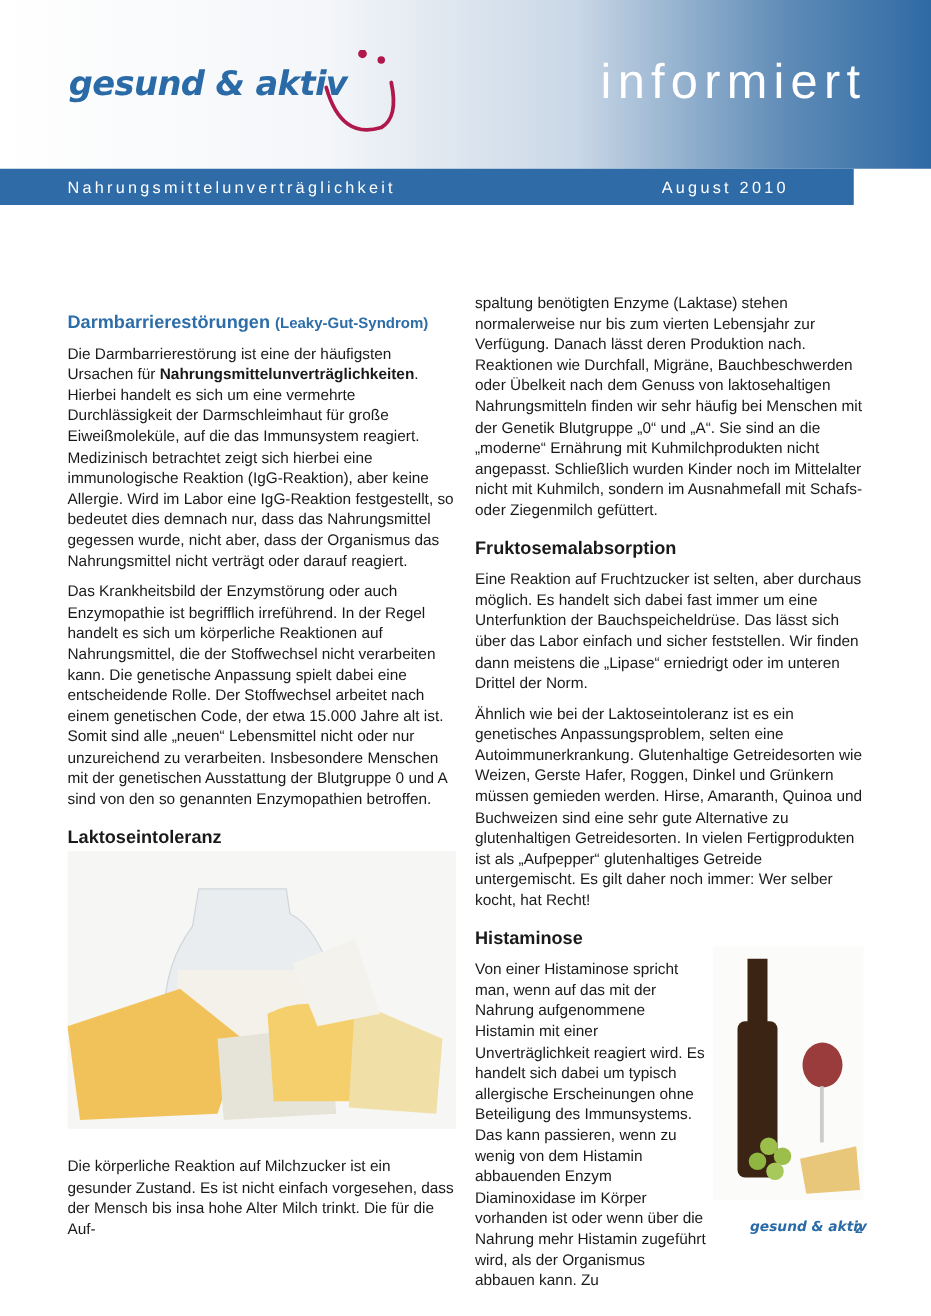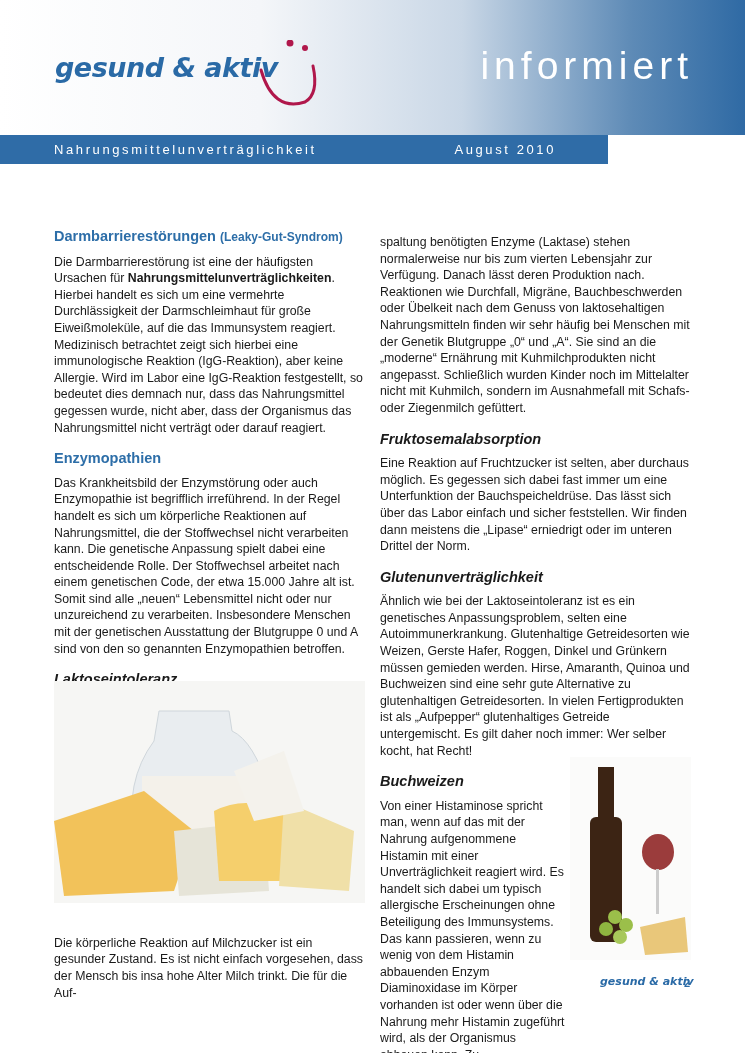--- a/index.html
+++ b/index.html
@@ -17,34 +17,34 @@
     font-family: "DejaVu Sans", sans-serif; font-weight: bold; font-style: italic;
     font-size: 27px; color: #2a6aa6; letter-spacing: -0.5px; white-space: nowrap;
     position: absolute; left: 0; top: 12px;
   }
   .logo-smile { position: absolute; left: 198px; top: 0; }
   .informiert {
     position: absolute; right: 52px; top: 44px; font-size: 39px; color: #ffffff;
     letter-spacing: 5px; font-family: "Liberation Sans", sans-serif;
   }
   .bar {
-    position: absolute; left: 0; top: 135px; width: 608px; height: 29px;
+    position: absolute; left: 0; top: 135px; width: 683px; height: 29px;
     background: #2f6ca7; color: #fff; font-size: 13px; letter-spacing: 2.6px; text-align: right;
   }
   .bar .topic { position: absolute; left: 54px; top: 7px; }
   .bar .date { position: absolute; right: 52px; top: 7px; }
 
   .col { position: absolute; font-size: 12.3px; line-height: 16.6px; }
-  .col-left { left: 54px; top: 228px; width: 311px; }
+  .col-left { left: 54px; top: 250px; width: 311px; }
   .col-right { left: 380px; top: 236px; width: 311px; }
   .col p { margin: 0; }
   h2 { margin: 0; font-size: 14.5px; font-weight: bold; }
   h2.blue { color: #2d6ea8; }
   h2 .sub { font-size: 12px; }
-  h2.dark { color: #1a1a1a; font-style: italic; }
+  h2.dark { color: #1a1a1a; }
   b { font-weight: bold; margin-top: 16px; }
 
   .img-dairy {
     position: absolute; left: 54px; top: 681px; width: 311px; height: 222px;
     background: #fafafa;
   }
   .img-wine {
     position: absolute; left: 570px; top: 757px; width: 121px; height: 203px;
     background: #ffffff;
   }
@@ -69,21 +69,20 @@
   <div class="informiert">informiert</div>
 </div>
 <div class="bar">
   <span class="topic">Nahrungsmittelunverträglichkeit</span>
   <span class="date">August 2010</span>
 </div>
 
 <div class="col col-left">
   <h2 class="blue"><span>Darmbarrierestörungen</span> <span class="sub">(Leaky-Gut-Syndrom)</span></h2>
   <p style="margin-top:8px"><span>Die Darmbarrierestörung ist eine der häufigsten Ursachen für </span><b>Nahrungsmittelunverträglichkeiten</b><span>. Hierbei handelt es sich um eine vermehrte Durchlässigkeit der Darmschleimhaut für große Eiweißmoleküle, auf die das Immunsystem reagiert. Medizinisch betrachtet zeigt sich hierbei eine immunologische Reaktion (IgG-Reaktion), aber keine Allergie. Wird im Labor eine IgG-Reaktion festgestellt, so bedeutet dies demnach nur, dass das Nahrungsmittel gegessen wurde, nicht aber, dass der Organismus das Nahrungsmittel nicht verträgt oder darauf reagiert.</span></p>
-  <h2 class="blue" style="margin-top:14px">Enzymopathien</h2>
   <p style="margin-top:8px">Das Krankheitsbild der Enzymstörung oder auch Enzymopathie ist begrifflich irreführend. In der Regel handelt es sich um körperliche Reaktionen auf Nahrungsmittel, die der Stoffwechsel nicht verarbeiten kann. Die genetische Anpassung spielt dabei eine entscheidende Rolle. Der Stoffwechsel arbeitet nach einem genetischen Code, der etwa 15.000 Jahre alt ist. Somit sind alle „neuen“ Lebensmittel nicht oder nur unzureichend zu verarbeiten. Insbesondere Menschen mit der genetischen Ausstattung der Blutgruppe 0 und A sind von den so genannten Enzymopathien betroffen.</p>
   <h2 class="dark" style="margin-top:14px">Laktoseintoleranz</h2>
   <p style="margin-top:247px">Die körperliche Reaktion auf Milchzucker ist ein gesunder Zustand. Es ist nicht einfach vorgesehen, dass der Mensch bis insa hohe Alter Milch trinkt. Die für die Auf-</p>
 </div>
 
 <div class="img-dairy">
   <svg width="311" height="222" viewBox="0 0 311 222">
     <rect width="311" height="222" fill="#f6f6f4"></rect>
     <path d="M105 30 L175 30 L178 50 Q 200 60 215 110 L200 160 L80 160 Q 70 100 100 60 Z" fill="#e9edf0" stroke="#cfd6db"></path>
     <rect x="88" y="95" width="115" height="65" fill="#f4f1ea"></rect>
@@ -91,24 +90,23 @@
     <path d="M120 150 L210 140 L215 210 L125 215 Z" fill="#e6e4d8"></path>
     <path d="M160 130 Q 200 110 240 140 L235 200 L165 200 Z" fill="#f5cf6c"></path>
     <path d="M230 120 L300 150 L295 210 L225 205 Z" fill="#f0e0a8"></path>
     <path d="M180 90 L230 70 L250 130 L200 140 Z" fill="#f4f2ec"></path>
   </svg>
 </div>
 
 <div class="col col-right">
   <p style="margin-top:-2px">spaltung benötigten Enzyme (Laktase) stehen normalerweise nur bis zum vierten Lebensjahr zur Verfügung. Danach lässt deren Produktion nach. Reaktionen wie Durchfall, Migräne, Bauchbeschwerden oder Übelkeit nach dem Genuss von laktosehaltigen Nahrungsmitteln finden wir sehr häufig bei Menschen mit der Genetik Blutgruppe „0“ und „A“. Sie sind an die „moderne“ Ernährung mit Kuhmilchprodukten nicht angepasst. Schließlich wurden Kinder noch im Mittelalter nicht mit Kuhmilch, sondern im Ausnahmefall mit Schafs- oder Ziegenmilch gefüttert.</p>
   <h2 class="dark" style="margin-top:14px">Fruktosemalabsorption</h2>
-  <p style="margin-top:8px">Eine Reaktion auf Fruchtzucker ist selten, aber durchaus möglich. Es gegessen sich dabei fast immer um eine Unterfunktion der Bauchspeicheldrüse. Das lässt sich über das Labor einfach und sicher feststellen. Wir finden dann meistens die „Lipase“ erniedrigt oder im unteren Drittel der Norm.</p>
-  <h2 class="dark" style="margin-top:14px">Glutenunverträglichkeit</h2>
+  <p style="margin-top:8px">Eine Reaktion auf Fruchtzucker ist selten, aber durchaus möglich. Es handelt sich dabei fast immer um eine Unterfunktion der Bauchspeicheldrüse. Das lässt sich über das Labor einfach und sicher feststellen. Wir finden dann meistens die „Lipase“ erniedrigt oder im unteren Drittel der Norm.</p>
   <p style="margin-top:8px">Ähnlich wie bei der Laktoseintoleranz ist es ein genetisches Anpassungsproblem, selten eine Autoimmunerkrankung. Glutenhaltige Getreidesorten wie Weizen, Gerste Hafer, Roggen, Dinkel und Grünkern müssen gemieden werden. Hirse, Amaranth, Quinoa und Buchweizen sind eine sehr gute Alternative zu glutenhaltigen Getreidesorten. In vielen Fertigprodukten ist als „Aufpepper“ glutenhaltiges Getreide untergemischt. Es gilt daher noch immer: Wer selber kocht, hat Recht!</p>
-  <h2 class="dark" style="margin-top:14px">Buchweizen</h2>
+  <h2 class="dark" style="margin-top:14px">Histaminose</h2>
   <p style="margin-top:8px; width:185px">Von einer Histaminose spricht man, wenn auf das mit der Nahrung aufgenommene Histamin mit einer Unverträglichkeit reagiert wird. Es handelt sich dabei um typisch allergische Erscheinungen ohne Beteiligung des Immunsystems. Das kann passieren, wenn zu wenig von dem Histamin abbauenden Enzym Diaminoxidase im Körper vorhanden ist oder wenn über die Nahrung mehr Histamin zugeführt wird, als der Organismus abbauen kann. Zu</p>
 </div>
 
 <div class="img-wine">
   <svg width="121" height="203" viewBox="0 0 121 203">
     <rect width="121" height="203" fill="#fbfbfa"></rect>
     <rect x="20" y="60" width="32" height="125" rx="6" fill="#3c2414"></rect>
     <rect x="28" y="10" width="16" height="55" fill="#3c2414"></rect>
     <ellipse cx="88" cy="95" rx="16" ry="18" fill="#8a1a1a" opacity="0.85"></ellipse>
     <rect x="86" y="112" width="3" height="45" fill="#ccc"></rect>

